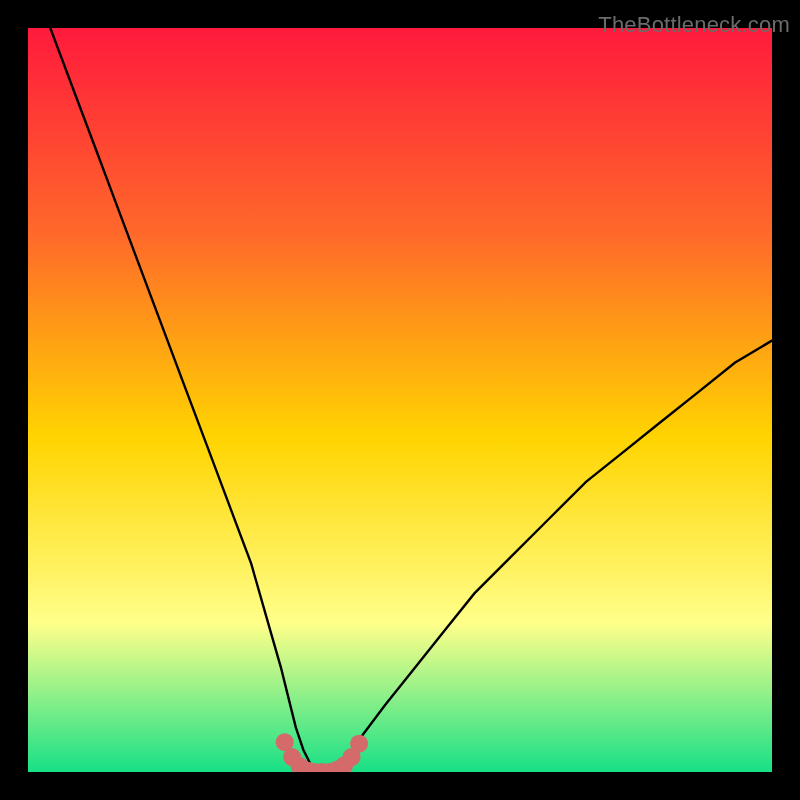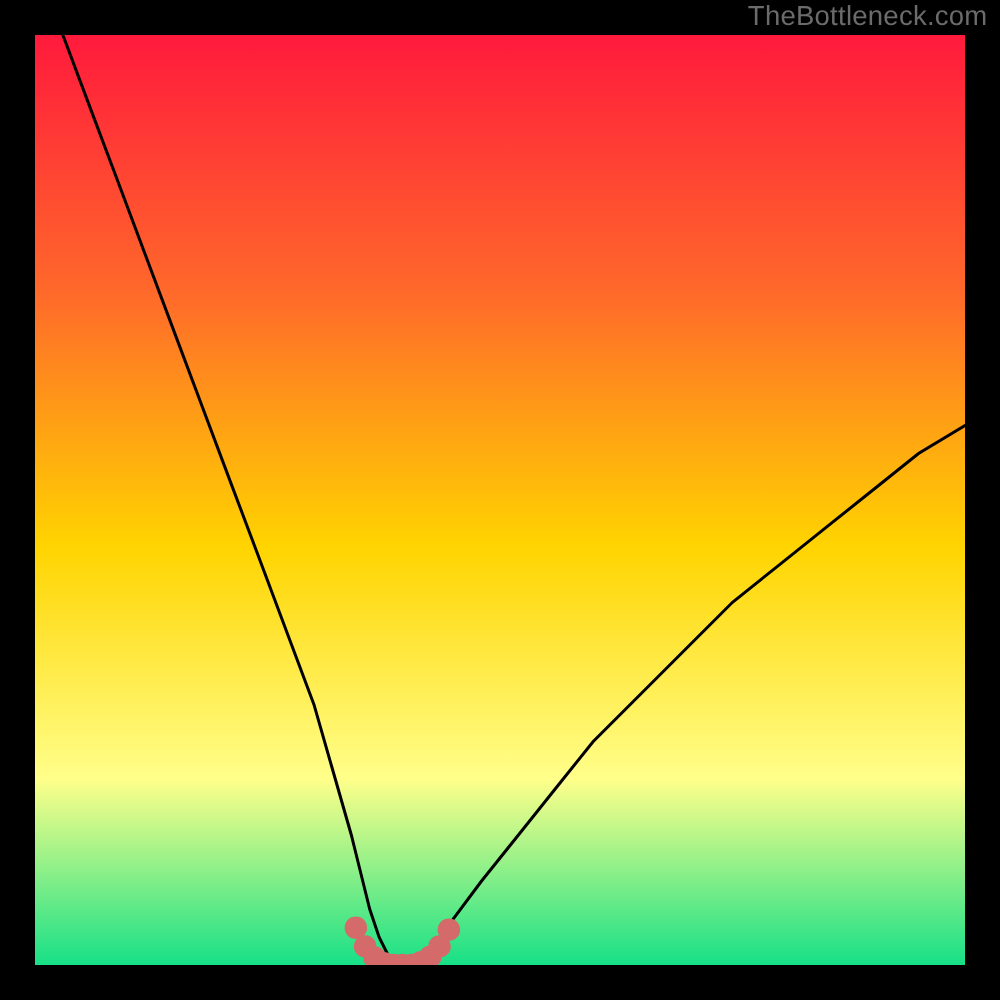--- a/index.html
+++ b/index.html
@@ -12,21 +12,21 @@
     font-family: Arial, Helvetica, sans-serif;
   }
   .frame {
     position: absolute;
     left: 0; top: 0;
     width: 800px; height: 800px;
     background: #000;
   }
   .watermark {
     position: absolute;
-    top: 0;
+    top: 12px;
     right: 10px;
     color: #6b6b6b;
     font-size: 22px;
     letter-spacing: 0.2px;
     font-weight: 400;
     z-index: 10;
   }
   .plot {
     position: absolute;
     left: 28px;

